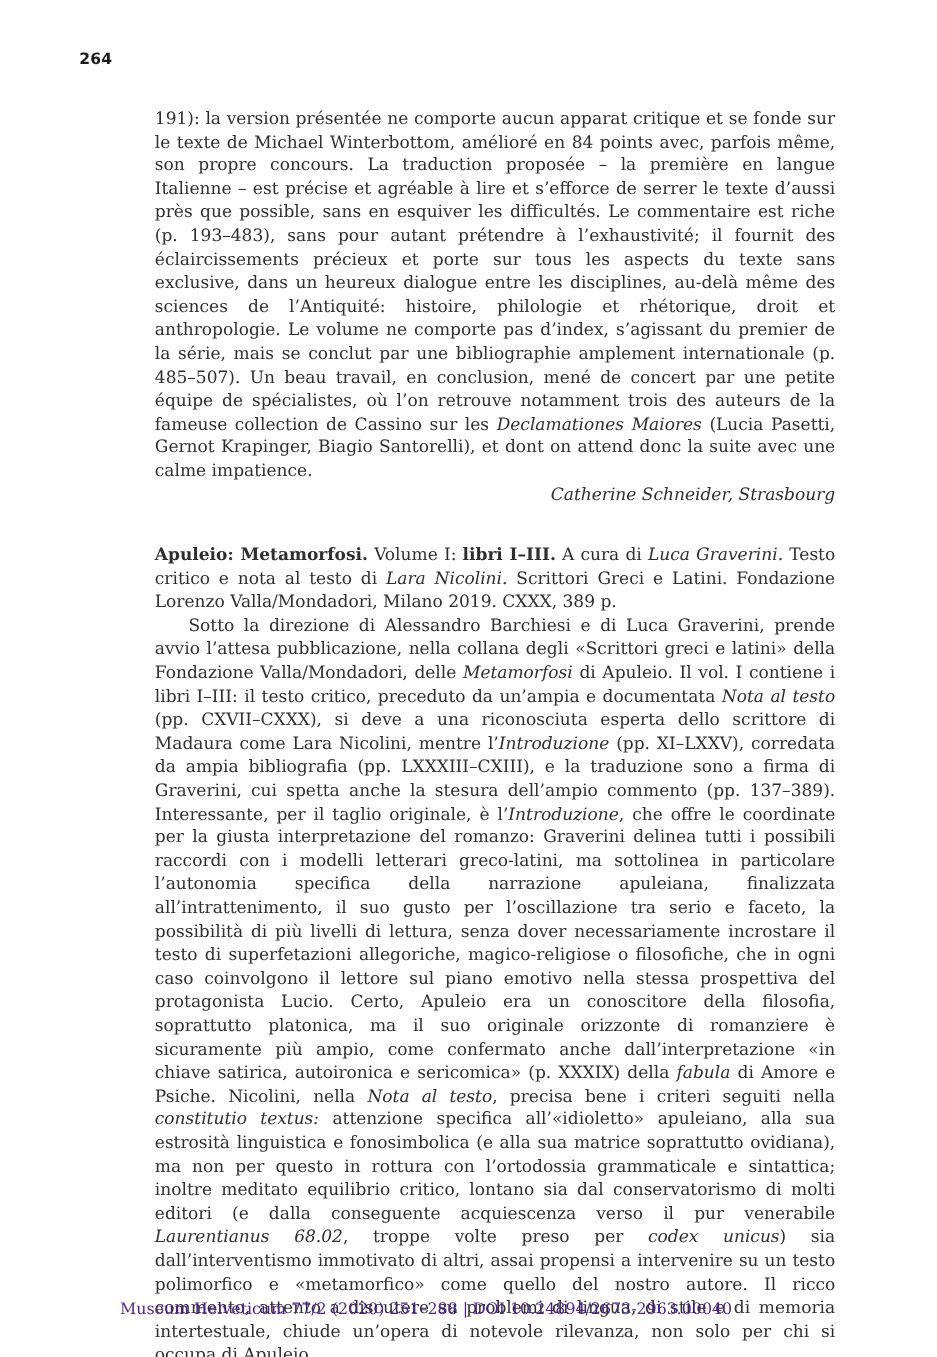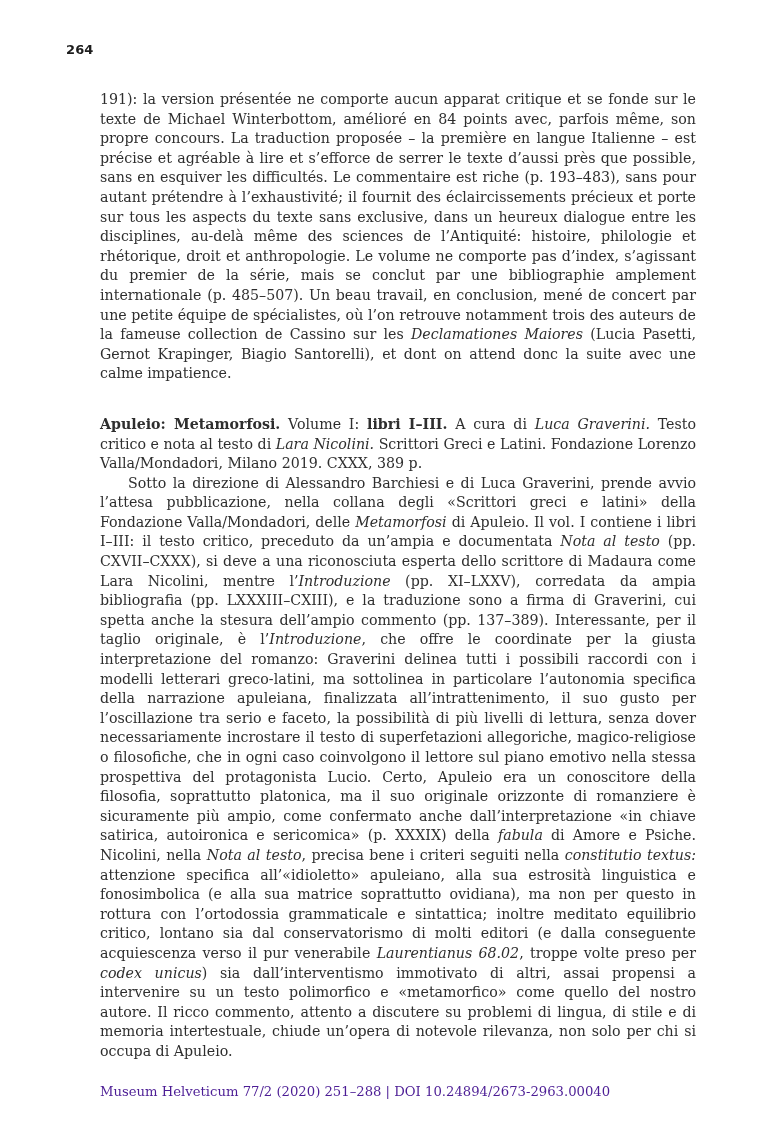--- a/index.html
+++ b/index.html
@@ -34,21 +34,21 @@
   .content {
     position: absolute;
     left: 100px;
     top: 90px;
     width: 596px;
     font-size: 14.2px;
     line-height: 19.6px;
     text-align: justify;
   }
   .review + .review { margin-top: 31px; }
-  .para { text-align: justify; }
+  .para { text-align: justify; margin-left: 29px; }
   .para.indent { text-indent: 28px; }
   .it { font-style: italic; }
   .b  { font-weight: bold; }
   .signature {
     text-align: right;
     font-style: italic;
   }
   .page-footer {
     position: absolute;
     left: 100px;
@@ -60,20 +60,21 @@
 </head>
 <body>
 
 <header class="page-header">
   <span class="page-num">264</span>
 </header>
 
 <main class="content">
     <section class="review">
       <p class="para"><span>191): la version présentée ne comporte aucun apparat critique et se fonde sur le texte de Michael Winterbottom, amélioré en 84 points avec, parfois même, son propre concours. La traduction proposée – la première en langue Italienne – est précise et agréable à lire et s’efforce de serrer le texte d’aussi près que possible, sans en esquiver les difficultés. Le commentaire est riche (p. 193–483), sans pour autant prétendre à l’exhaustivité; il fournit des éclaircissements précieux et porte sur tous les aspects du texte sans exclusive, dans un heureux dialogue entre les disciplines, au-delà même des sciences de l’Antiquité: histoire, philologie et rhétorique, droit et anthropologie. Le volume ne comporte pas d’index, s’agissant du premier de la série, mais se conclut par une bibliographie amplement internationale (p. 485–507). Un beau travail, en conclusion, mené de concert par une petite équipe de spécialistes, où l’on retrouve notamment trois des auteurs de la fameuse collection de Cassino sur les </span><span class="it">Declamationes Maiores</span><span> (Lucia Pasetti, Gernot Krapinger, Biagio Santorelli), et dont on attend donc la suite avec une calme impatience.</span></p>
+      <p class="signature">Catherine Schneider, Strasbourg</p>
     </section>
     <section class="review">
       <p class="para"><span class="b">Apuleio: Metamorfosi.</span><span> Volume I: </span><span class="b">libri I–III.</span><span> A cura di </span><span class="it">Luca Graverini.</span><span> Testo critico e nota al testo di </span><span class="it">Lara Nicolini.</span><span> Scrittori Greci e Latini. Fondazione Lorenzo Valla/Mondadori, Milano 2019. CXXX, 389 p.</span></p>
       <p class="para indent"><span>Sotto la direzione di Alessandro Barchiesi e di Luca Graverini, prende avvio l’attesa pubblicazione, nella collana degli «Scrittori greci e latini» della Fondazione Valla/Mondadori, delle </span><span class="it">Metamorfosi</span><span> di Apuleio. Il vol. I contiene i libri I–III: il testo critico, preceduto da un’ampia e documentata </span><span class="it">Nota al testo</span><span> (pp. CXVII–CXXX), si deve a una riconosciuta esperta dello scrittore di Madaura come Lara Nicolini, mentre l’</span><span class="it">Introduzione</span><span> (pp. XI–LXXV), corredata da ampia bibliografia (pp. LXXXIII–CXIII), e la traduzione sono a firma di Graverini, cui spetta anche la stesura dell’ampio commento (pp. 137–389). Interessante, per il taglio originale, è l’</span><span class="it">Introduzione</span><span>, che offre le coordinate per la giusta interpretazione del romanzo: Graverini delinea tutti i possibili raccordi con i modelli letterari greco-latini, ma sottolinea in particolare l’autonomia specifica della narrazione apuleiana, finalizzata all’intrattenimento, il suo gusto per l’oscillazione tra serio e faceto, la possibilità di più livelli di lettura, senza dover necessariamente incrostare il testo di superfetazioni allegoriche, magico-religiose o filosofiche, che in ogni caso coinvolgono il lettore sul piano emotivo nella stessa prospettiva del protagonista Lucio. Certo, Apuleio era un conoscitore della filosofia, soprattutto platonica, ma il suo originale orizzonte di romanziere è sicuramente più ampio, come confermato anche dall’interpretazione «in chiave satirica, autoironica e sericomica» (p. XXXIX) della </span><span class="it">fabula</span><span> di Amore e Psiche. Nicolini, nella </span><span class="it">Nota al testo</span><span>, precisa bene i criteri seguiti nella </span><span class="it">constitutio textus:</span><span> attenzione specifica all’«idioletto» apuleiano, alla sua estrosità linguistica e fonosimbolica (e alla sua matrice soprattutto ovidiana), ma non per questo in rottura con l’ortodossia grammaticale e sintattica; inoltre meditato equilibrio critico, lontano sia dal conservatorismo di molti editori (e dalla conseguente acquiescenza verso il pur venerabile </span><span class="it">Laurentianus 68.02</span><span>, troppe volte preso per </span><span class="it">codex unicus</span><span>) sia dall’interventismo immotivato di altri, assai propensi a intervenire su un testo polimorfico e «metamorfico» come quello del nostro autore. Il ricco commento, attento a discutere su problemi di lingua, di stile e di memoria intertestuale, chiude un’opera di notevole rilevanza, non solo per chi si occupa di Apuleio.</span></p>
     </section>
   </main>
 
 <footer class="page-footer">Museum Helveticum 77/2 (2020) 251–288 | DOI 10.24894/2673-2963.00040</footer>
 
 </body></html>

